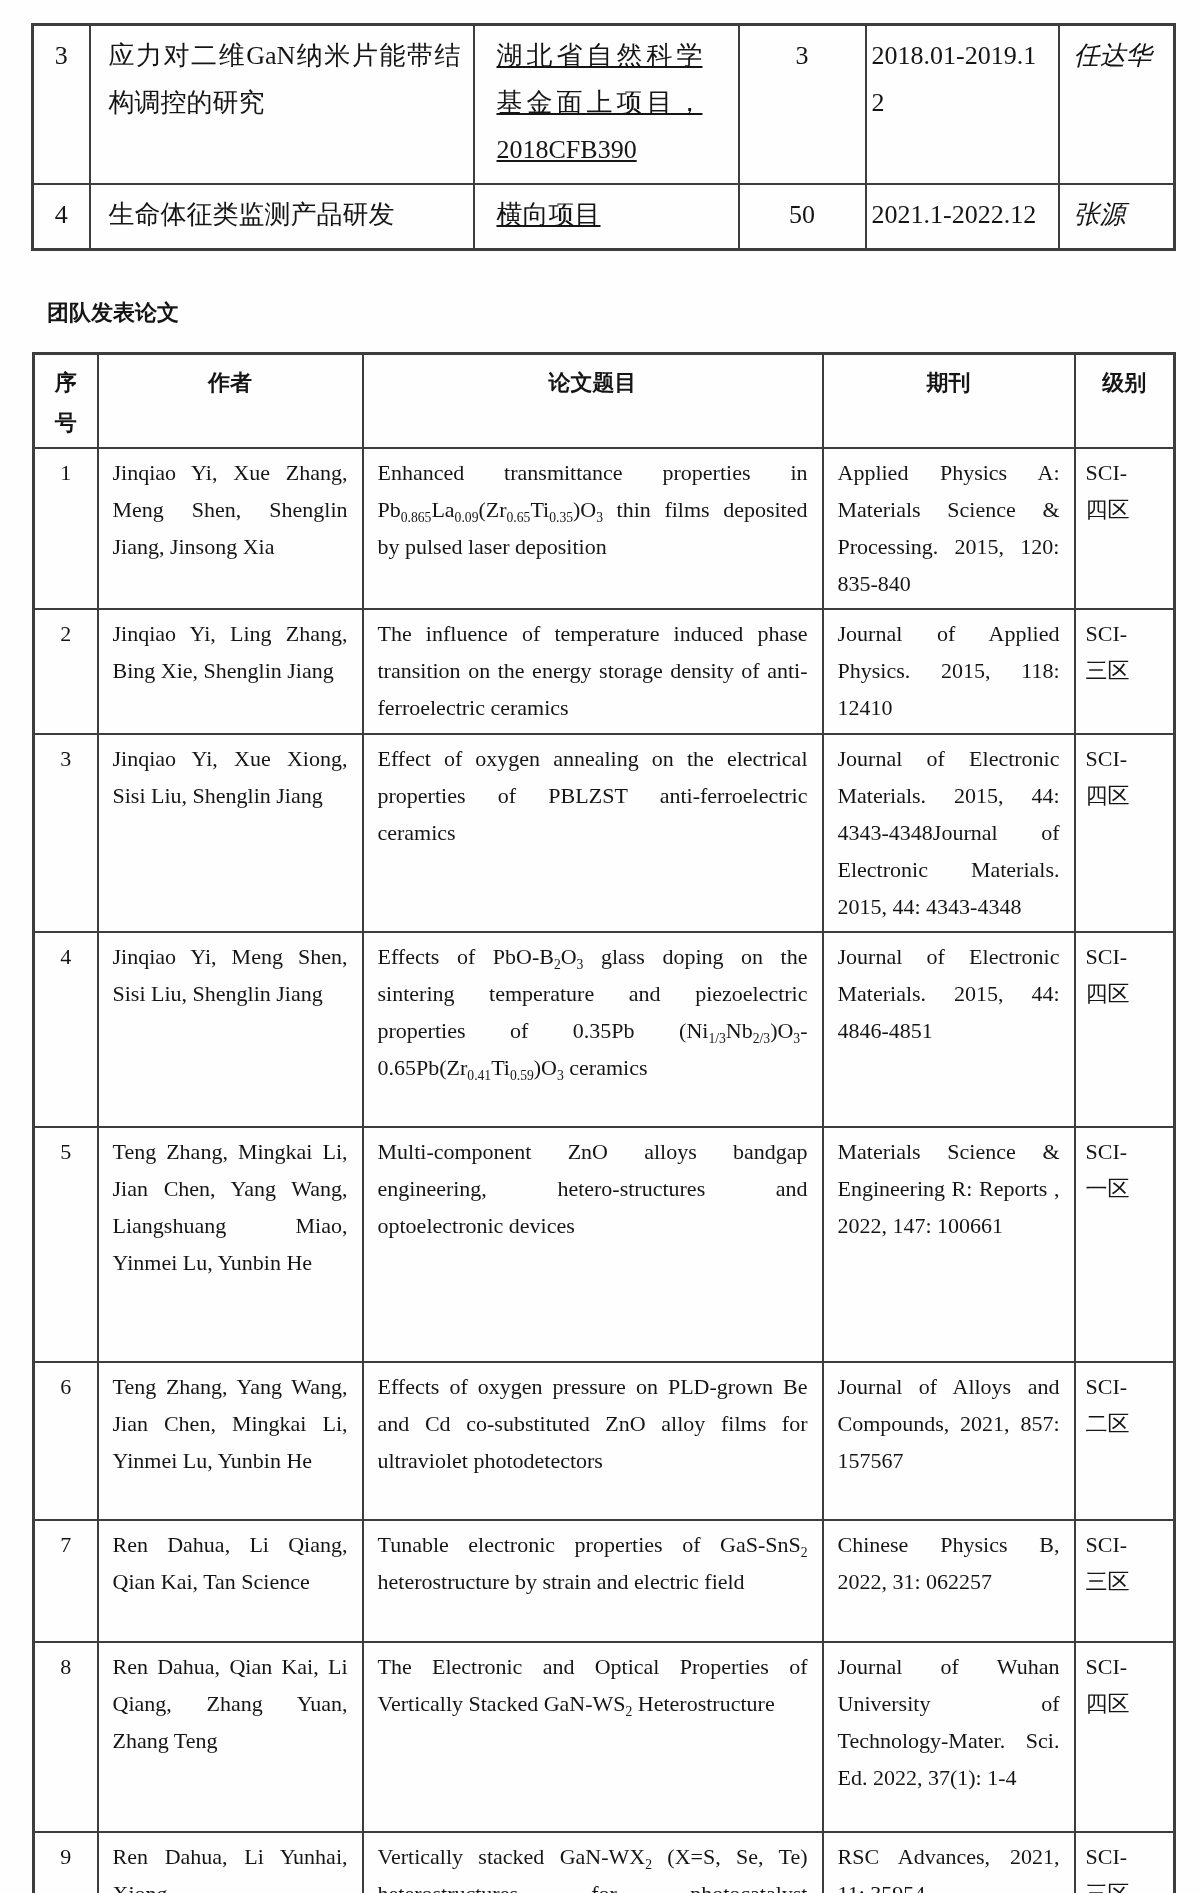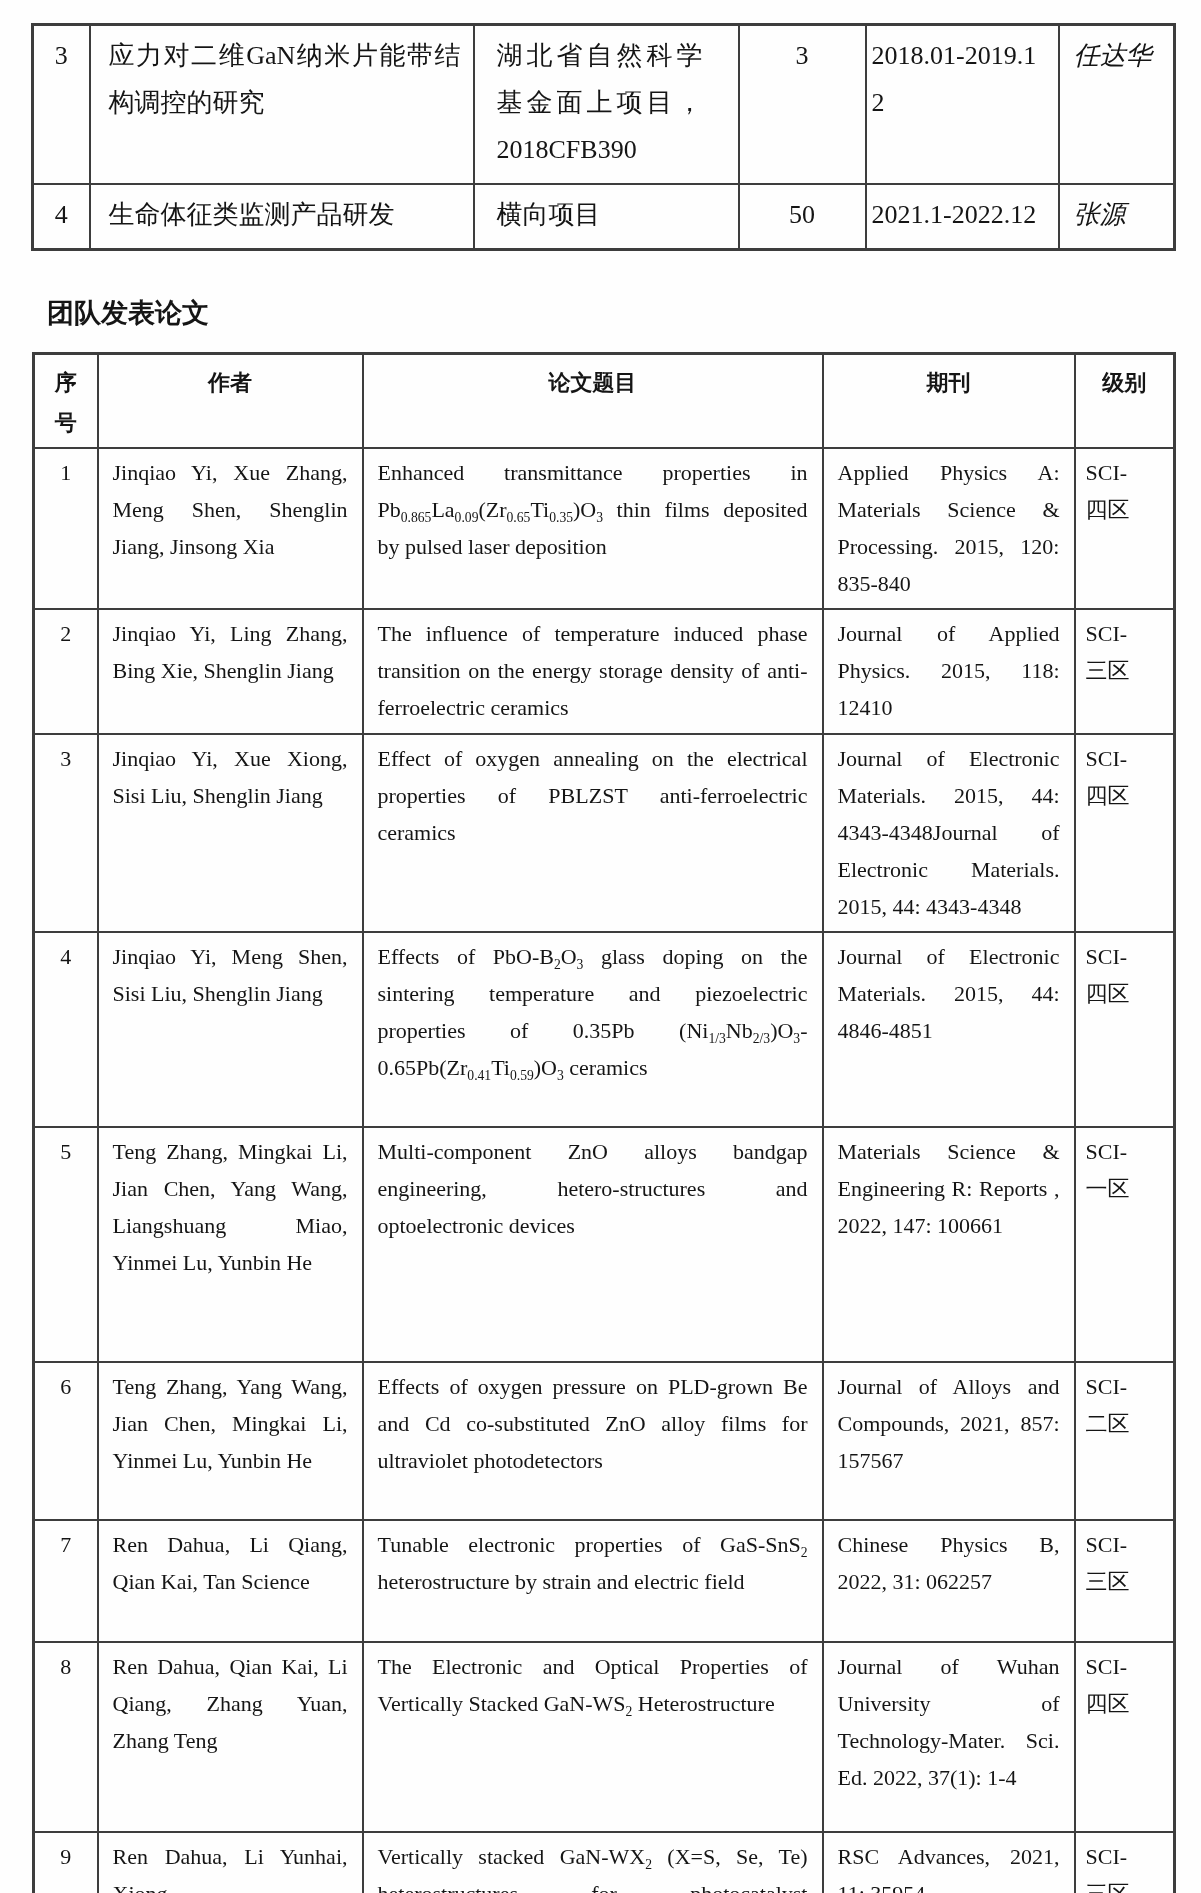--- a/index.html
+++ b/index.html
@@ -14,29 +14,29 @@
   }
   table{border-collapse:collapse;table-layout:fixed;position:absolute;background:#fefefe;}
   td,th{border:2px solid #3d3d3d;vertical-align:top;overflow:hidden;}
   .t-projects,.t-papers{border:3px solid #3d3d3d;}
 
   
   .t-projects{left:31px;top:23px;width:1142px;font-size:26px;line-height:47px;}
   .t-projects td{padding:6px 12px 4px;}
   .t-projects .c-pno{text-align:center;padding-left:4px;padding-right:4px;}
   .t-projects .c-pname{padding-left:18px;text-align:justify;}
-  .t-projects .c-psource{padding-left:22px;padding-right:35px;text-align:justify;}
+  .t-projects .c-psource{padding-left:22px;padding-right:35px;text-align:justify;text-decoration:underline;}
   .t-projects .c-pamount{text-align:center;}
   .t-projects .c-pperiod{padding-left:5px;padding-right:11px;word-break:break-all;}
   .t-projects .c-pleader{padding-left:14px;font-style:italic;}
 
   
   .section-title{
     position:absolute;left:47px;top:296px;margin:0;
-    font-size:27px;font-weight:bold;line-height:34px;
+    font-size:22px;font-weight:bold;line-height:34px;
   }
 
   
   .t-papers{left:32px;top:352px;width:1141px;font-size:22px;line-height:37px;}
   .t-papers th{font-weight:bold;text-align:center;padding:8px 6px 4px;white-space:pre-line;line-height:40px;}
   .t-papers td{padding:5px 14px 6px;}
   .t-papers .c-no{text-align:center;padding-left:4px;padding-right:4px;}
   .t-papers .c-authors{text-align:justify;}
   .t-papers .c-title{text-align:justify;}
   .t-papers .c-journal{text-align:justify;}

